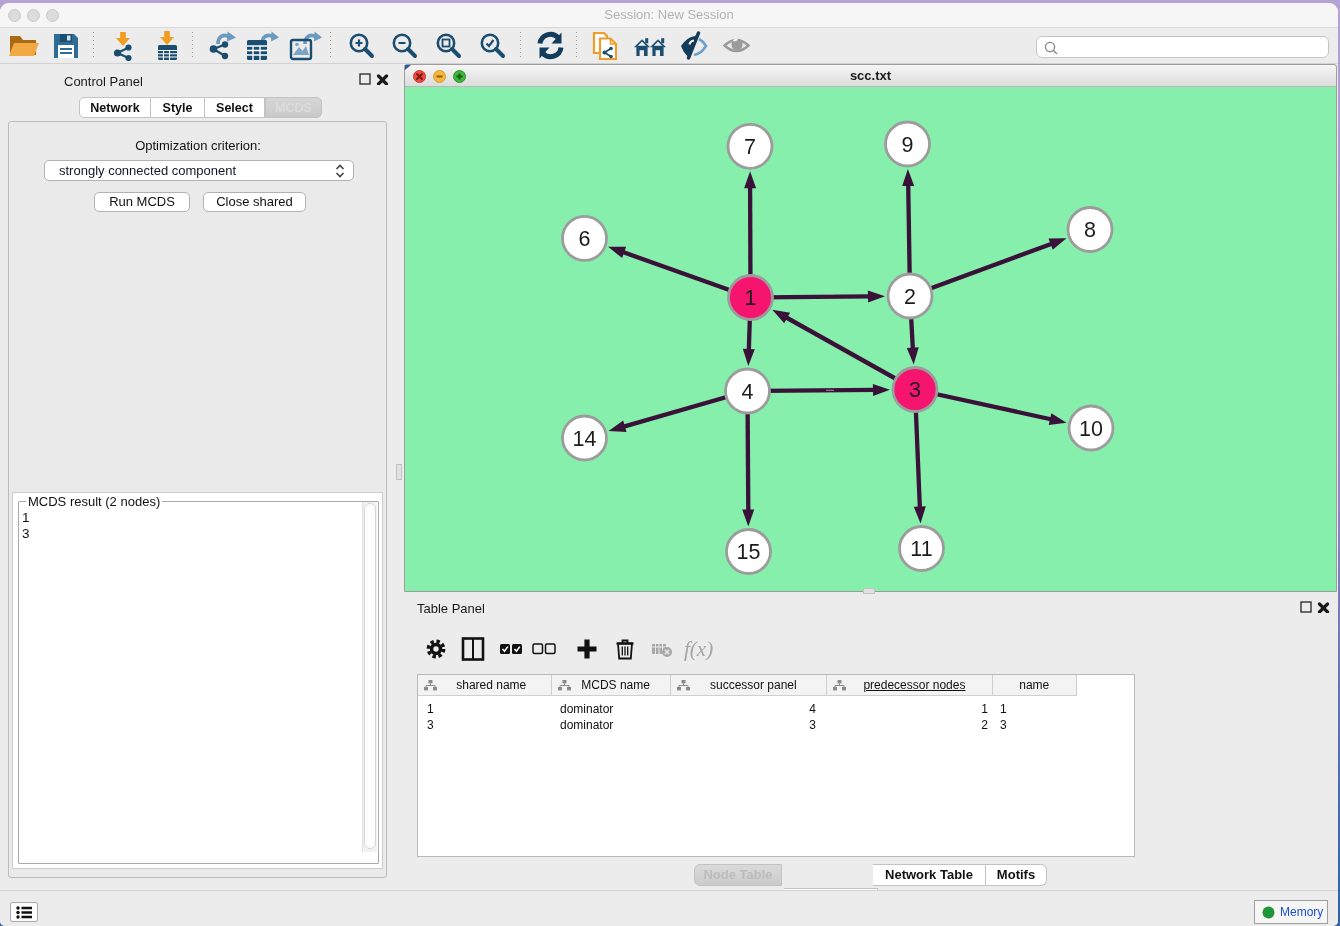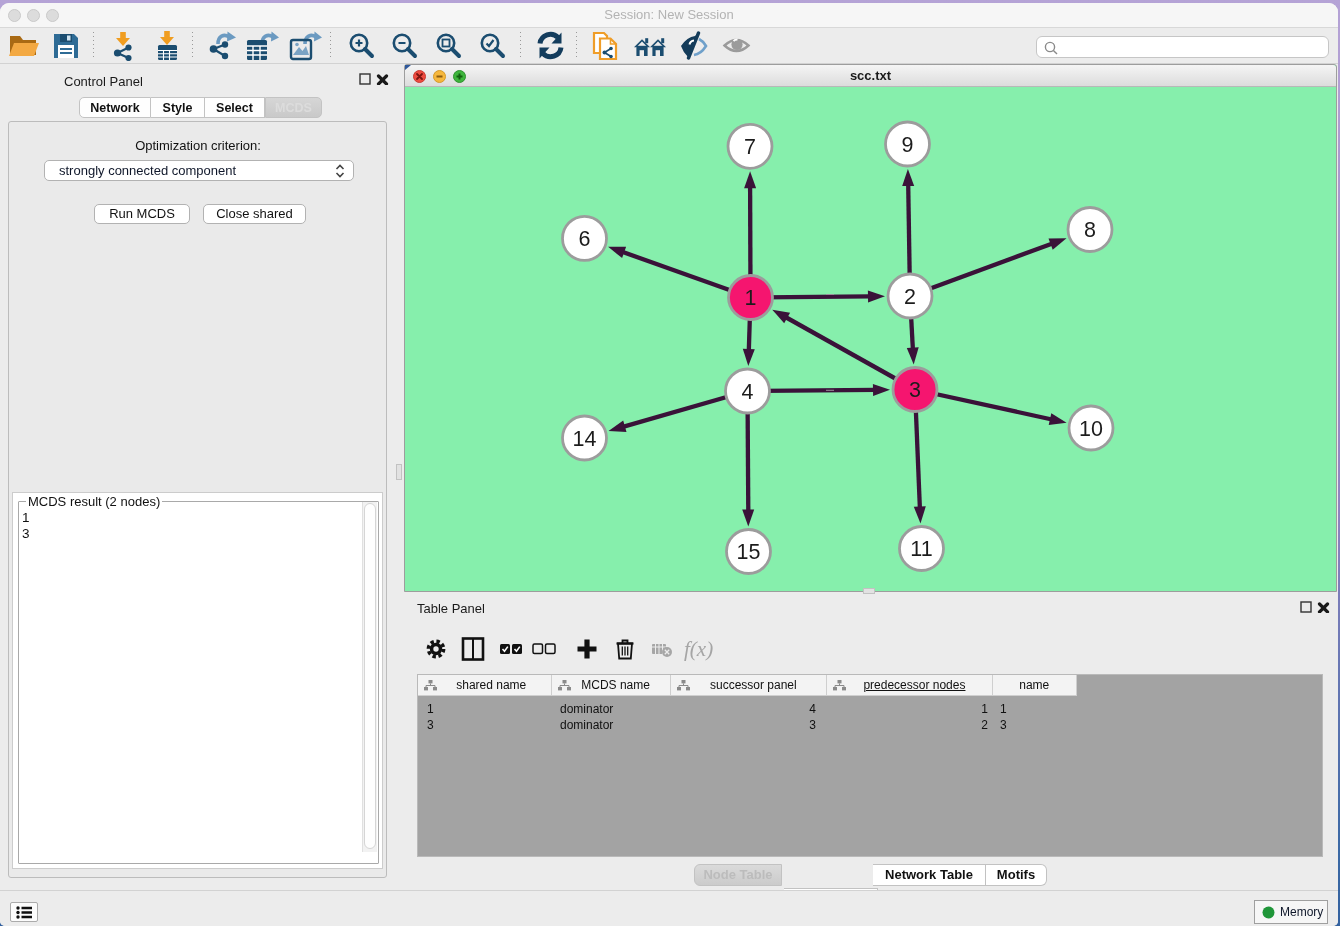--- a/index.html
+++ b/index.html
@@ -19,43 +19,43 @@
   background-image:repeating-linear-gradient(#999 0 1.5px, transparent 1.5px 4px); }
 .ticon { position:absolute; top:2px; }
 #searchbox { position:absolute; left:1036px; top:7px; width:293px; height:22px; background:#fff; border:1px solid #c6c6c6; border-radius:6px; }
 
 #cp { position:absolute; left:0; top:61px; width:396px; height:826px; }
 #cptitle { position:absolute; left:16px; top:10px; font-size:13px; color:#1a1a1a;margin-left:48px; }
 .tab { position:absolute; top:33px; height:21px; background:#fefefe; border:1px solid #c3c3c3; font-size:12.5px; font-weight:bold; color:#111; text-align:center; line-height:20px; }
 #tabbox { position:absolute; left:8px; top:57px; width:379px; height:757px; border:1px solid #bcbcbc; border-radius:3px; background:#eaeaea; }
 #optlab { position:absolute; left:0; top:74px; width:396px; text-align:center; font-size:13px; color:#111; }
 #dd { position:absolute; left:44px; top:96px; width:310px; height:21px; background:#fff; border:1px solid #b2b2b2; border-radius:5px; font-size:13px; color:#0f172a; line-height:19px; padding-left:14px; }
-.btn { position:absolute; top:128px; height:20px; background:#fff; border:1px solid #b2b2b2; border-radius:5px; font-size:13px; color:#111; text-align:center; line-height:18px;margin-top:12px; }
+.btn { position:absolute; top:128px; height:20px; background:#fff; border:1px solid #b2b2b2; border-radius:5px; font-size:13px; color:#111; text-align:center; line-height:18px; }
 #resbox { position:absolute; left:12px; top:428px; width:371px; height:377px; background:#fff; border:1px solid #cccccc; }
 #fset { position:absolute; left:5px; top:8px; width:361px; height:363px; border:1px solid #a9a9a9; border-radius:1px; }
 #fsetlab { position:absolute; left:7px; top:-8px; background:#fff; padding:0 2px; font-size:13px; color:#111; }
 #restext { position:absolute; left:9px; top:17px; font-size:13.5px; color:#111; line-height:16px; }
 #resscroll { position:absolute; right:5px; top:9px; width:15px; height:350px; background:#f2f2f2; border-left:1px solid #e0e0e0; }
 #resthumb { position:absolute; left:1px; top:1px; width:12px; height:346px; background:#fefefe; border:1px solid #d5d5d5; border-radius:6px; }
 
 #scc { position:absolute; left:404px; top:61px; width:933px; height:528px; border:1px solid #9d9d9d; border-radius:3px 3px 0 0; background:#86efac; }
 #scctb { position:absolute; left:0; top:0; width:931px; height:22px; background:linear-gradient(#f5f5f5,#dcdcdc); border-bottom:1px solid #b8b8b8; border-radius:3px 3px 0 0; }
 #scctitle { position:absolute; left:0; top:3px; width:931px; text-align:center; font-size:13px; font-weight:bold; color:#1a1a1a; }
 .mac { position:absolute; top:4.5px; width:13px; height:13px; border-radius:50%; }
 
 #tp { position:absolute; left:404px; top:596px; width:934px; height:291px; }
 #tptitle { position:absolute; left:13px; top:2px; font-size:13px; color:#1a1a1a; }
-#tbl { position:absolute; left:13px; top:75px; width:906px; height:183px; background:#a3a3a3; border:1px solid #b9b9b9; }
+#tbl { position:absolute; left:13px; top:75px; width:718px; height:183px; background:#ffffff; border:1px solid #b9b9b9; }
 .hc { position:absolute; top:0; height:21px; background:#f3f3f3; border-right:1px solid #cfcfcf; border-bottom:1px solid #cfcfcf; font-size:12px; color:#111; text-align:center; line-height:20px; }
 .cell { position:absolute; font-size:12px; color:#111; height:16px; line-height:16px; }
 
 .btab { position:absolute; top:265px; height:22px; border:1px solid #c2c2c2; font-size:13px; font-weight:bold; text-align:center; line-height:20px; background:#fff; color:#111; }
 
 #status { position:absolute; left:0; top:887px; width:1338px; height:36px; background:#ececec; border-top:1px solid #d2d2d2; }
-#memb { position:absolute; right:10px; top:9px; width:74px; height:24px; background:#f6f6f6; border:1px solid #9f9f9f; font-size:12px; color:#0f172a; }
+#memb { position:absolute; right:10px; top:9px; width:74px; height:24px; background:#f6f6f6; border:1px solid #9f9f9f; font-size:12px; color:#1d4ed8; }
 #listb { position:absolute; left:10px; top:11px; width:28px; height:20px; background:#fcfcfc; border:1px solid #ababab; border-radius:2px; }
 </style>
 </head>
 <body>
 <div id="win">
   <div id="titlebar">
     <div class="tl" style="left:8px;"></div>
     <div class="tl" style="left:27px;"></div>
     <div class="tl" style="left:46px;"></div>
     <div id="wtitle">Session: New Session</div>

